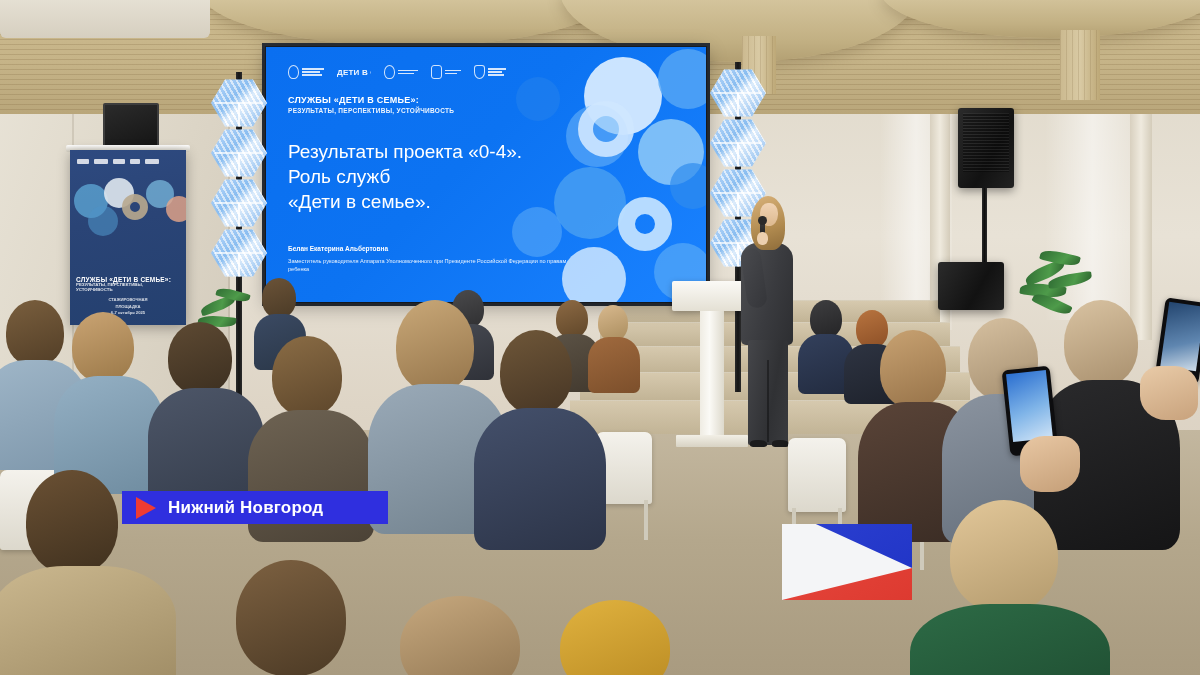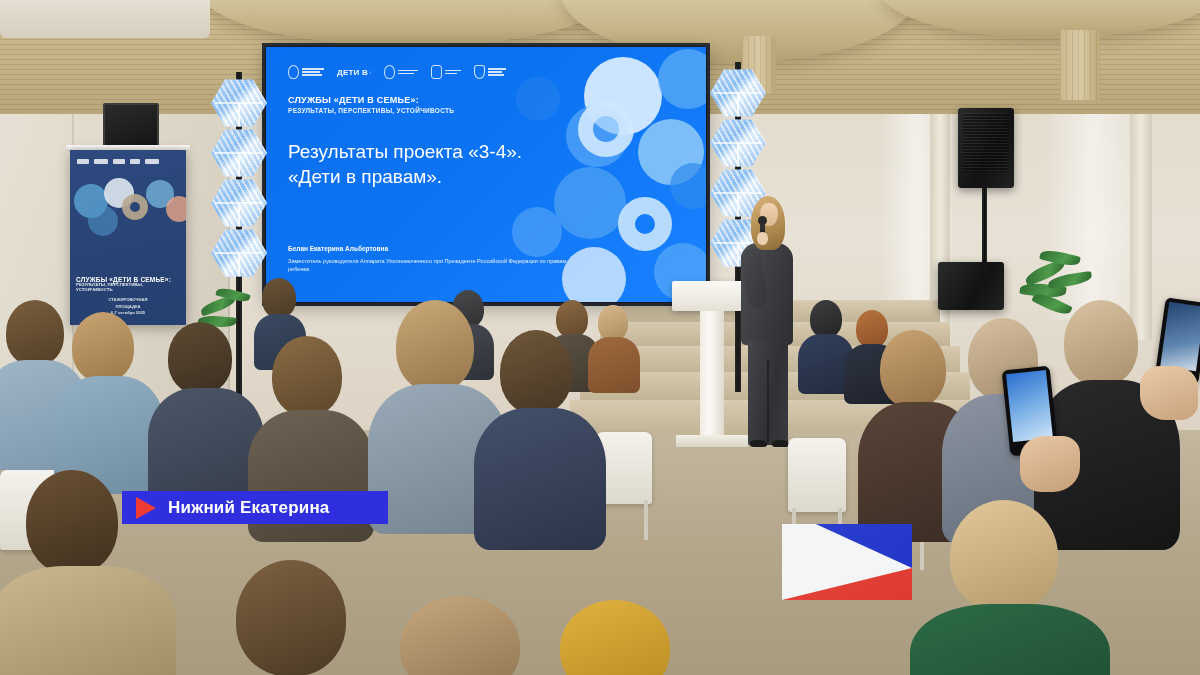--- a/index.html
+++ b/index.html
@@ -415,22 +415,23 @@
             <i style="width:14px"></i>
             <i style="width:16px"></i>
           </span>
       </div>
     </div>
 
     <div class="slide-kicker">СЛУЖБЫ «ДЕТИ В СЕМЬЕ»:</div>
     <div class="slide-sub">РЕЗУЛЬТАТЫ, ПЕРСПЕКТИВЫ, УСТОЙЧИВОСТЬ</div>
 
     <div class="slide-title">
-      <div>Результаты проекта «3-4».</div>
-      <div>«Дети в правам».</div>
+      <div>Результаты проекта «0-4».</div>
+      <div>Роль служб</div>
+      <div>«Дети в семье».</div>
     </div>
 
     <div class="slide-speaker">Белан Екатерина Альбертовна</div>
     <div class="slide-role">Заместитель руководителя Аппарата Уполномоченного при Президенте Российской Федерации по правам ребенка</div>
   </div>
 
   <div class="rollup-screen"></div>
   <div class="rollup-top"></div>
   <div class="rollup">
     <div class="rollup-logos">
@@ -598,21 +599,21 @@
     <div style="position:absolute; inset:4px 4px 14px 4px; background:linear-gradient(160deg,#2b6fd0,#7fb4e8 55%,#cfe3f6);"></div>
   </div>
   <div style="position:absolute; left:1160px; top:300px; width:44px; height:82px; background:#0d0d0f; border-radius:6px; transform:rotate(8deg); box-shadow:0 2px 6px rgba(0,0,0,.4);">
     <div style="position:absolute; inset:4px 4px 13px 4px; background:linear-gradient(160deg,#23456f,#5f86b0 60%,#d0dde9);"></div>
   </div>
   <div style="position:absolute; left:1020px; top:436px; width:60px; height:56px; background:linear-gradient(160deg,#e8c7a3,#c59f78); border-radius:40% 30% 45% 35%;"></div>
   <div style="position:absolute; left:1140px; top:366px; width:58px; height:54px; background:linear-gradient(160deg,#e9cba8,#c8a27c); border-radius:35% 40% 30% 45%;"></div>
 
   <div class="lt-location">
     <span class="lt-play"></span>
-    <span class="lt-location-text">Нижний Екатерина</span>
+    <span class="lt-location-text">Нижний Новгород</span>
   </div>
 
 
   <div class="lt-flag">
     <div class="flag-white"></div>
     <div class="flag-blue"></div>
     <div class="flag-red"></div>
   </div>
 
 </div>

